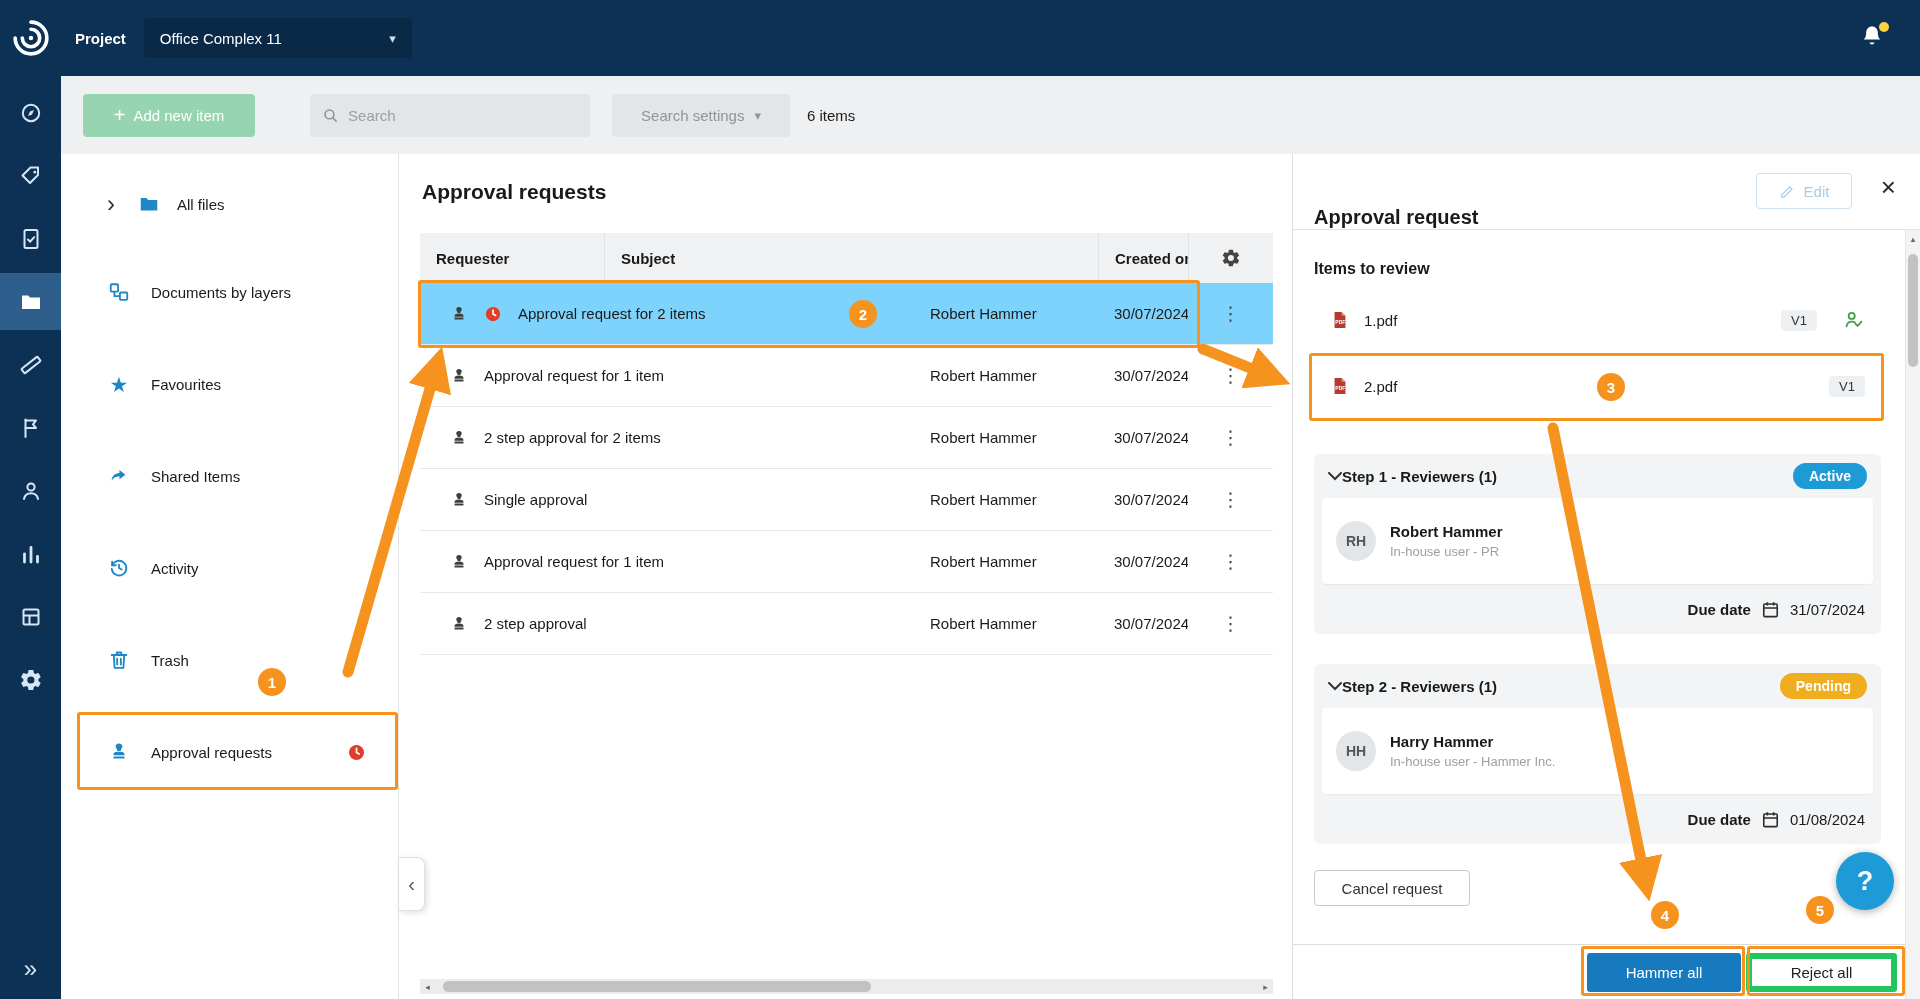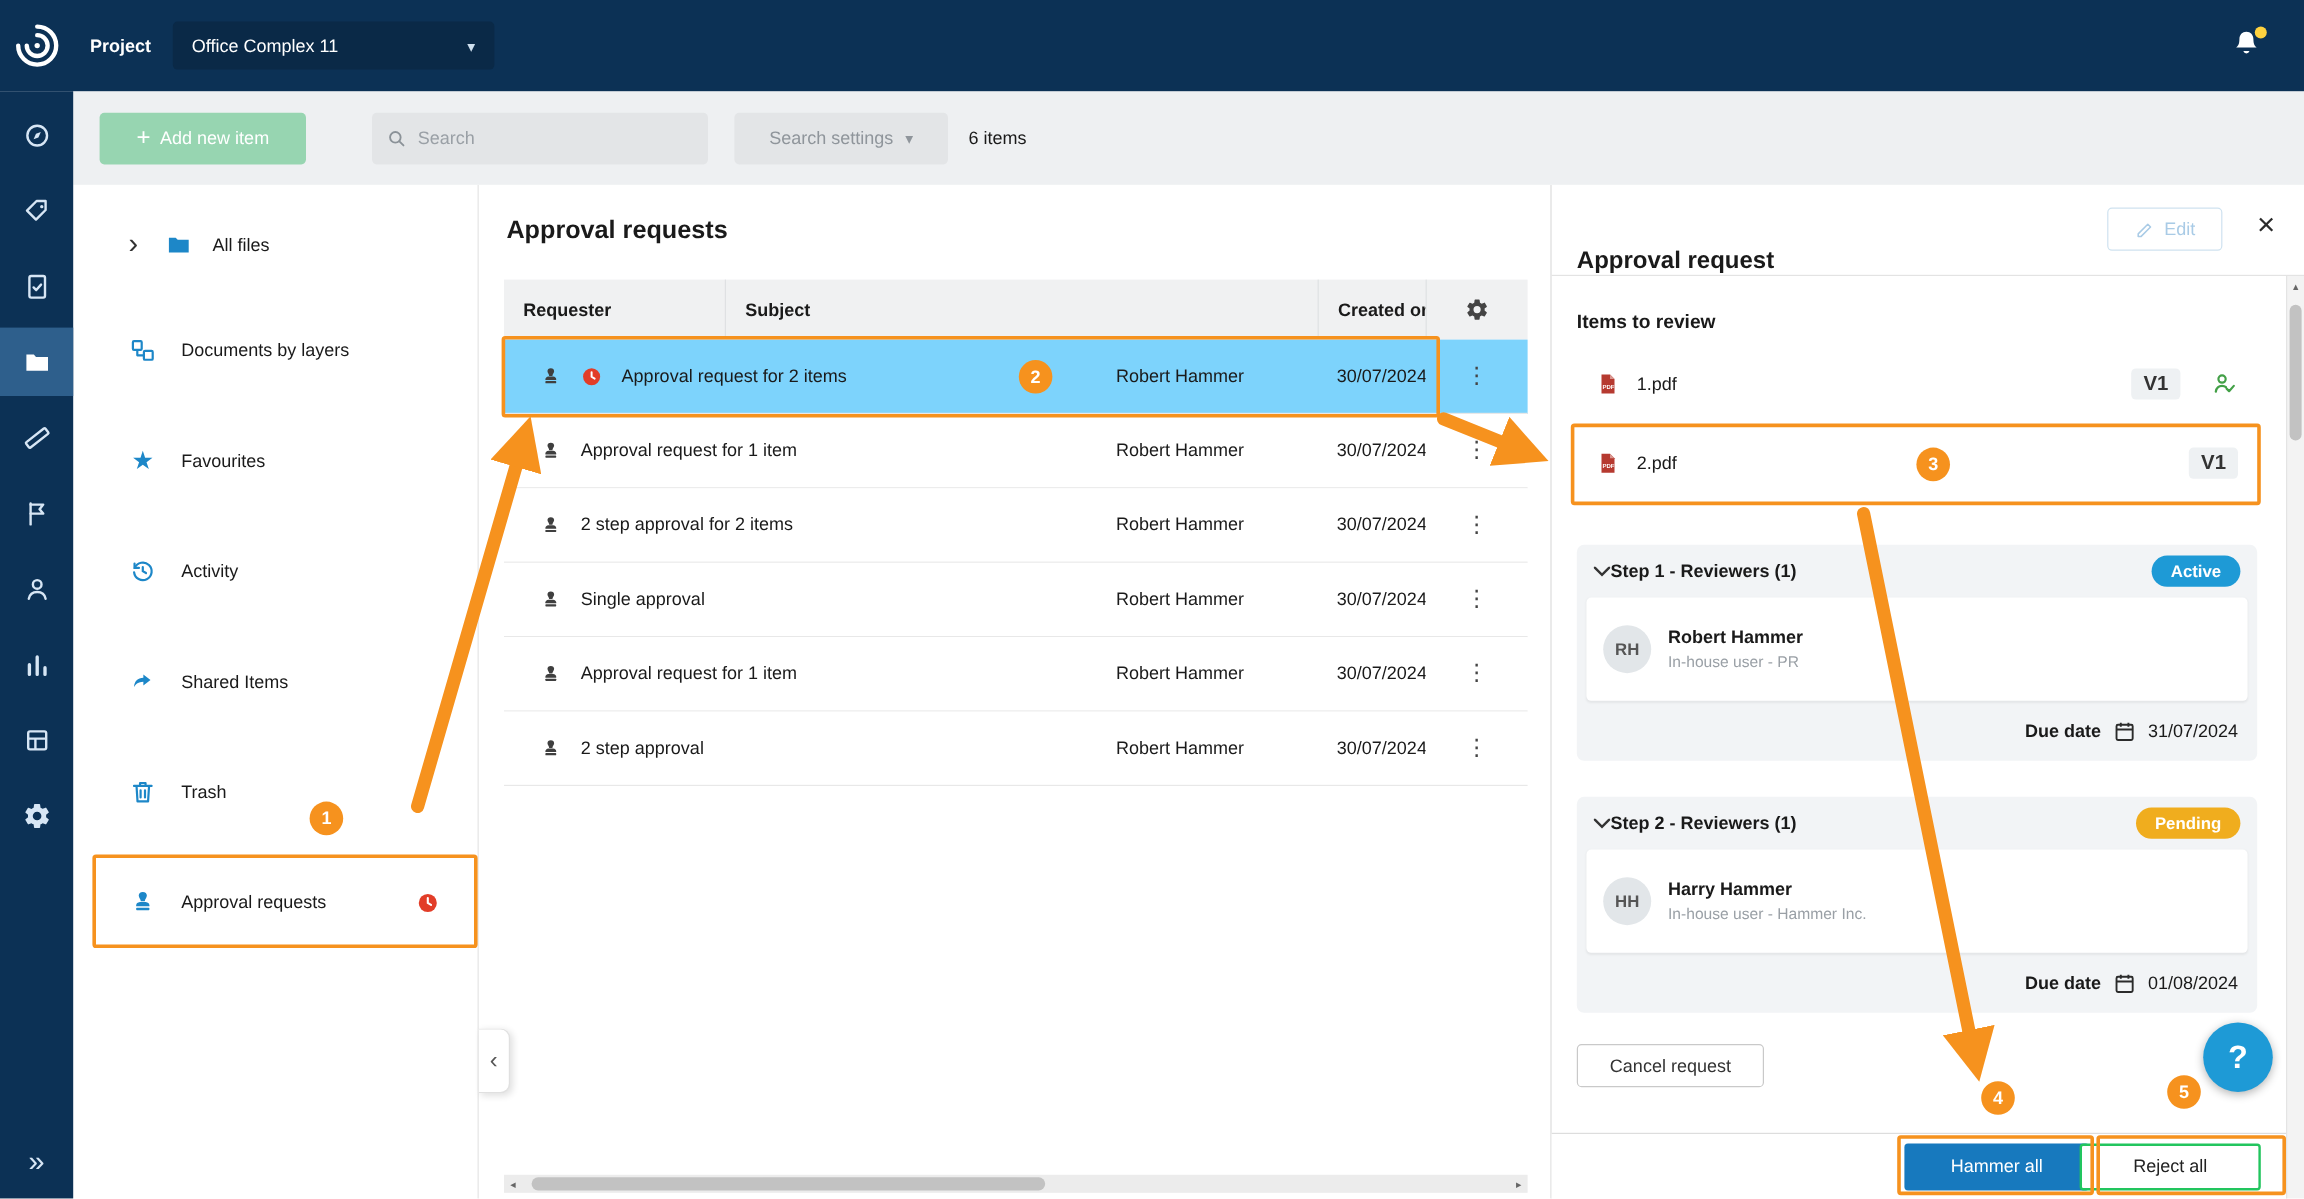--- a/index.html
+++ b/index.html
@@ -73,40 +73,40 @@
   .detail{position:absolute;top:154px;left:1292px;right:0;bottom:0;background:#fff;border-left:1px solid #ddd}
   .detail-header{position:relative;height:76px;border-bottom:1px solid #e3e3e3;display:flex;align-items:flex-end;padding-left:21px}
   .detail-title{font-size:20px;font-weight:700}
   .btn-edit{position:absolute;right:68px;top:19px;width:96px;height:36px;border:1px solid #cfe2f0;background:#fff;border-radius:4px;color:#a9cbe6;font-size:15px;display:flex;align-items:center;justify-content:center;gap:8px;font-family:inherit;cursor:default}
   .btn-close{position:absolute;right:24px;top:20px;font-size:26px;color:#2b2b2b;background:none;border:none;cursor:pointer;line-height:1;font-family:inherit}
   .detail-body{position:absolute;top:76px;left:21px;width:567px;bottom:55px}
   .sec-title{font-weight:700;font-size:16px;margin-top:30px}
   .items-list{margin-top:14px}
   .item-row{height:56px;display:flex;align-items:center;padding:0 16px;gap:14px;cursor:pointer}
   .item-row + .item-row{margin-top:10px}
-  .vbadge{background:#eef1f3;border-radius:4px;padding:3px 10px;font-size:17px;font-weight:700;color:#333}
+  .vbadge{background:#eef1f3;border-radius:4px;padding:3px 10px;font-size:13px;font-weight:400;color:#333}
   .ml-auto{margin-left:auto}
   .approved-icon{margin-left:12px;display:flex}
   .step-card{background:#f2f4f6;border-radius:6px;overflow:hidden}
   .step1{margin-top:40px}
   .step2{margin-top:30px}
   .step-head{height:44px;display:flex;align-items:center;padding:0 14px;gap:0;font-weight:700;cursor:pointer}
   .badge{margin-left:auto;height:26px;padding:0 16px;border-radius:13px;color:#fff;font-size:14px;display:flex;align-items:center}
   .badge.active{background:#1e9ad6}
   .badge.pending{background:#f0ad1e}
   .reviewer{background:#fff;margin:0 8px;border-radius:4px;height:86px;display:flex;align-items:center;padding:0 14px;gap:14px;box-shadow:0 1px 2px rgba(0,0,0,.06)}
   .avatar{width:40px;height:40px;border-radius:50%;background:#e2e6e9;color:#555;font-weight:700;font-size:14px;display:flex;align-items:center;justify-content:center;flex:none}
   .rev-name{font-weight:700}
   .rev-role{font-size:13px;color:#9aa0a6;margin-top:4px}
   .due-row{height:50px;display:flex;align-items:center;justify-content:flex-end;gap:10px;padding-right:16px}
   .due-label{font-weight:700}
   .btn-cancel{margin-top:26px;width:156px;height:36px;background:#fff;border:1px solid #c9c9c9;border-radius:4px;font-size:15px;color:#333;font-family:inherit;cursor:pointer}
   .bottombar{position:absolute;left:0;right:0;bottom:0;height:55px;background:#fff;border-top:1px solid #ddd}
   .btn-approve{position:absolute;left:294px;top:8px;width:154px;height:39px;background:#1779be;border:none;border-radius:3px;color:#fff;font-size:15px;font-family:inherit;cursor:pointer}
-  .btn-reject{position:absolute;left:440px;top:8px;width:151px;height:39px;background:#fff;border:2px solid #22c55e;border-radius:3px;color:#222;font-size:15px;font-family:inherit;cursor:pointer}
+  .btn-reject{position:absolute;left:453px;top:8px;width:151px;height:39px;background:#fff;border:6px solid #22c55e;border-radius:3px;color:#222;font-size:15px;font-family:inherit;cursor:pointer}
   .help-fab{position:absolute;left:543px;top:698px;width:58px;height:58px;border-radius:50%;background:#1e9ad6;color:#fff;font-size:27px;font-weight:700;display:flex;align-items:center;justify-content:center;box-shadow:0 2px 8px rgba(0,0,0,.3);cursor:pointer;z-index:4}
   .vscroll{position:absolute;right:0;top:76px;bottom:0;width:15px;background:#f3f3f3;border-left:1px solid #e4e4e4}
   .vscroll .arr{display:block;width:100%;text-align:center;font-size:9px;color:#666;padding-top:4px;cursor:pointer}
   .vscroll .thumb{position:absolute;left:2px;right:2px;top:24px;height:113px;background:#c2c2c2;border-radius:6px;cursor:grab}
 
   
   .anno{position:absolute;inset:0;pointer-events:none;z-index:50}
   .anno-svg{position:absolute;inset:0}
   .anno-box{position:absolute;border:3px solid #f6921e;border-radius:3px}
   .anno-num{position:absolute;width:28px;height:28px;border-radius:50%;background:#f6921e;color:#fff;font-weight:700;font-size:15px;display:flex;align-items:center;justify-content:center}
@@ -237,35 +237,35 @@
           </svg>
       </span>
       <span>Documents by layers</span>
     </div>
     <div class="tree-item">
       <span class="tree-icon star-glyph">★</span>
       <span>Favourites</span>
     </div>
     <div class="tree-item">
       <span class="tree-icon">
+        <svg width="22" height="22" viewBox="0 0 24 24">
+            <path d="M12.5 5.5l6.5 5-6.5 5v-3.3C8 12.4 5.6 14 4 17.2c.3-5.6 3.4-8.3 8.5-8.6z" fill="currentColor"></path>
+          </svg>
+      </span>
+      <span>Shared Items</span>
+    </div>
+    <div class="tree-item">
+      <span class="tree-icon">
         <svg width="22" height="22" viewBox="0 0 24 24" fill="none" stroke="currentColor" stroke-width="2" stroke-linecap="round">
             <path d="M4.5 5v4h4"></path>
             <path d="M4.7 9a8 8 0 1 1-.6 4"></path>
             <path d="M12 8.3V12l2.9 1.7"></path>
           </svg>
       </span>
       <span>Activity</span>
-    </div>
-    <div class="tree-item">
-      <span class="tree-icon">
-        <svg width="22" height="22" viewBox="0 0 24 24">
-            <path d="M12.5 5.5l6.5 5-6.5 5v-3.3C8 12.4 5.6 14 4 17.2c.3-5.6 3.4-8.3 8.5-8.6z" fill="currentColor"></path>
-          </svg>
-      </span>
-      <span>Shared Items</span>
     </div>
     <div class="tree-item">
       <span class="tree-icon">
         <svg width="22" height="22" viewBox="0 0 24 24" fill="none" stroke="currentColor" stroke-width="2" stroke-linecap="round" stroke-linejoin="round">
             <path d="M4 6.5h16M9.5 6V3.8h5V6M6.3 6.5l.9 14h9.6l.9-14"></path>
             <path d="M10 10.5v6.5M14 10.5v6.5"></path>
           </svg>
       </span>
       <span>Trash</span>
     </div>

